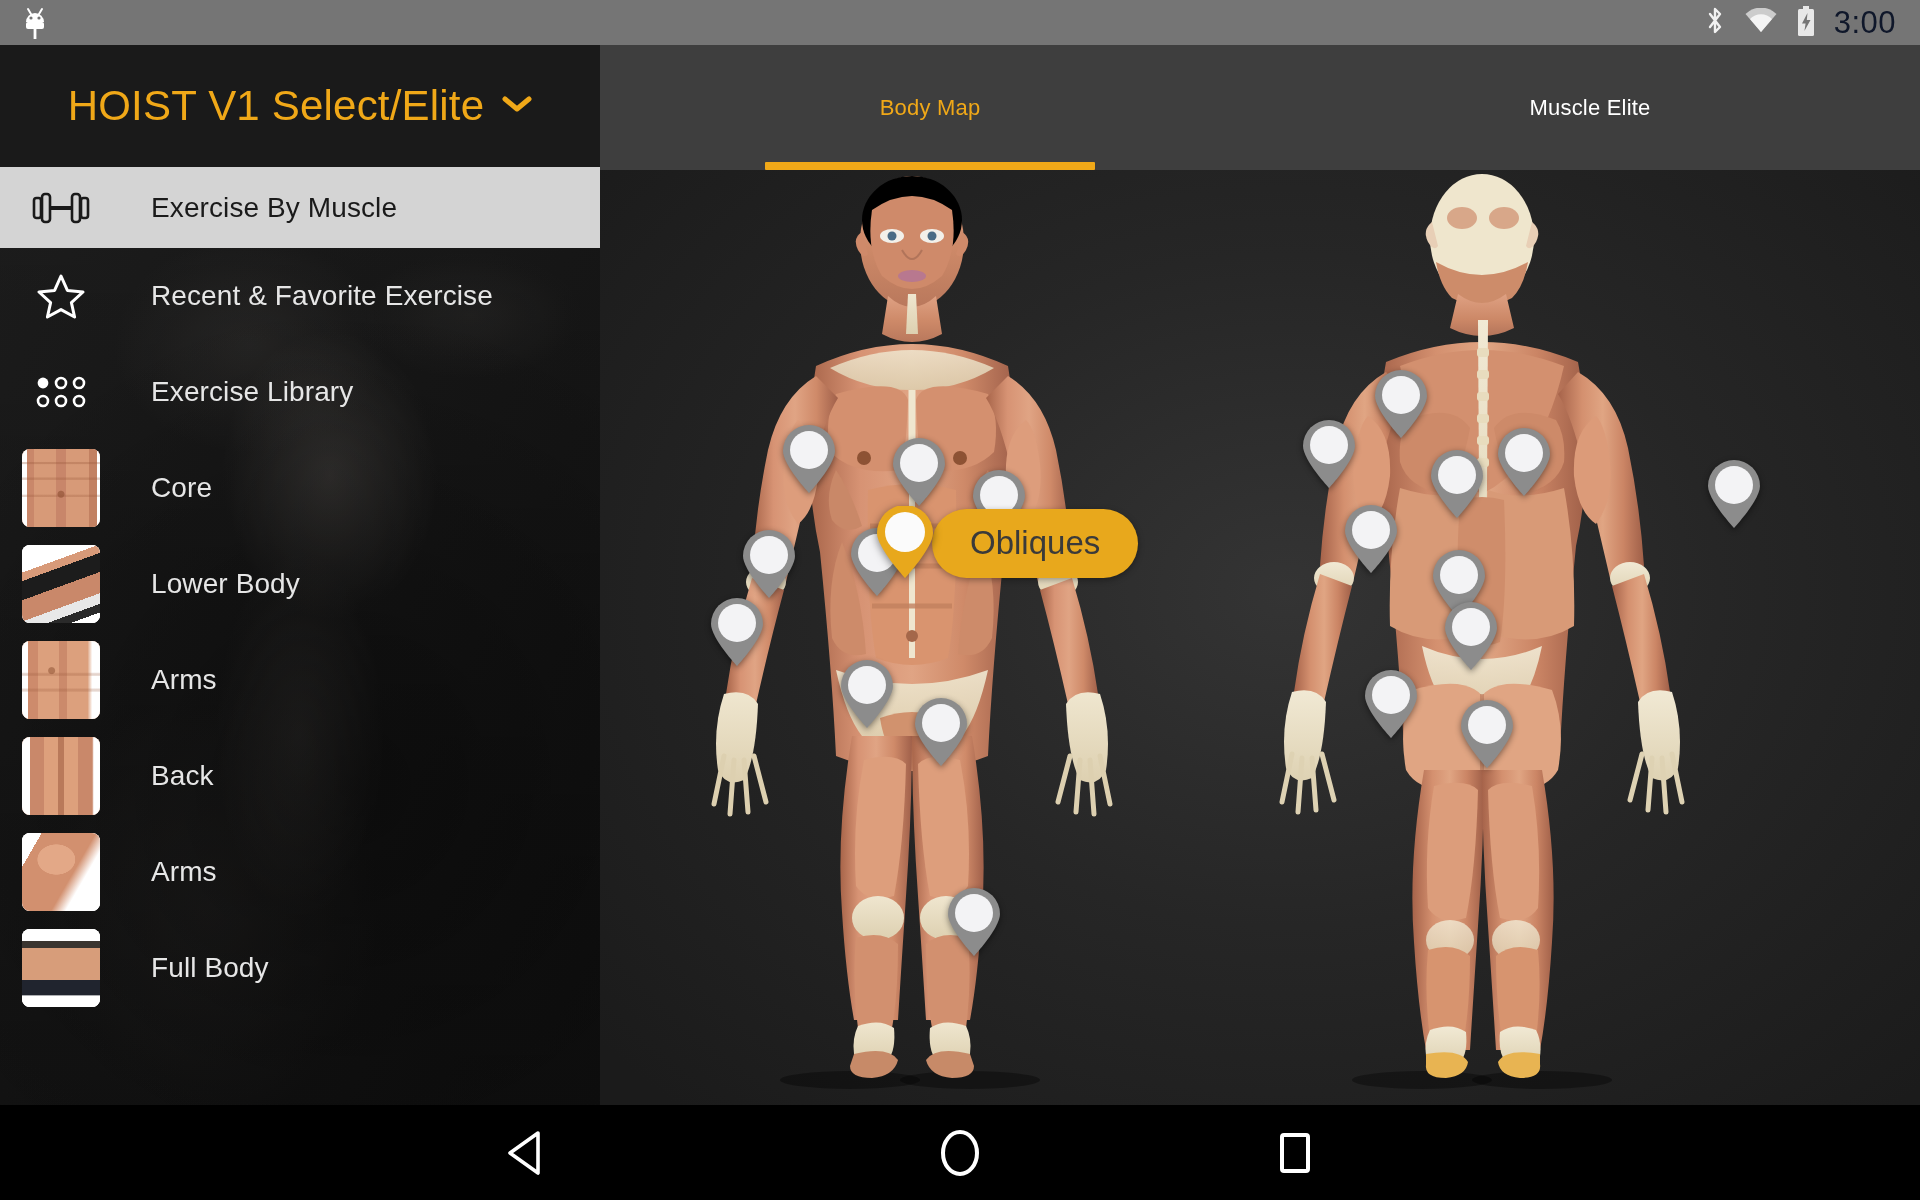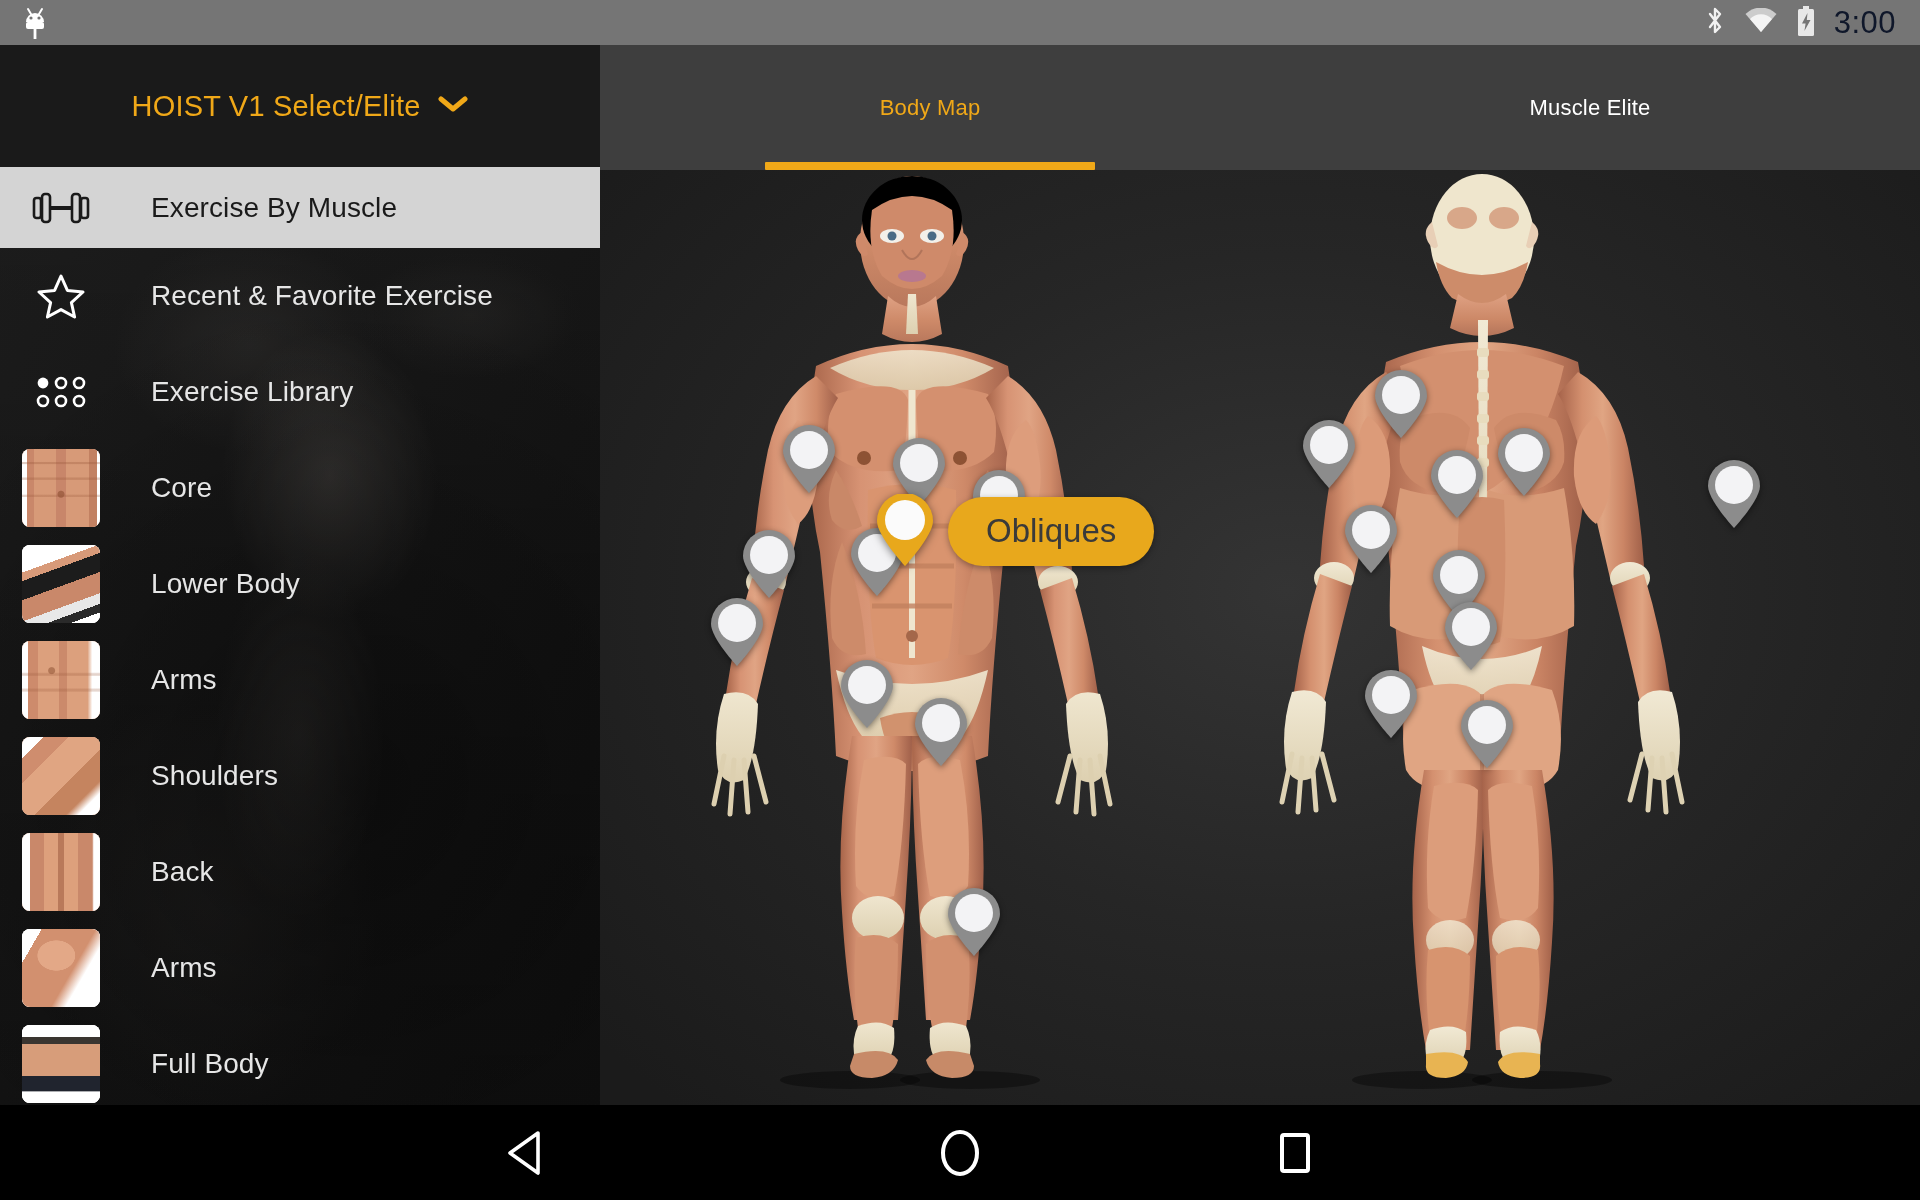--- a/index.html
+++ b/index.html
@@ -51,21 +51,21 @@
       linear-gradient(180deg, rgba(0,0,0,.15), rgba(0,0,0,.38));
   }
   .sb-inner { position:relative; height:100%; }
 
   .sb-header {
     height:122px; background:#1a1a1a;
     display:flex; align-items:center; justify-content:center;
     position:relative; z-index:3;
   }
   .sb-title {
-    color:#f0a818; font-size:29px; letter-spacing:.2px;text-align:right;
+    color:#f0a818; font-size:42px; letter-spacing:.2px;text-align:right;
   }
   .caret-down { margin-left:18px; display:inline-block; }
 
   .sb-item {
     position:relative; z-index:2;
     display:flex; align-items:center; height:78px;gap:29px;
   }
   .sb-item.selected { background:#d4d4d4; height:81px; }
   .sb-icon {
     width:122px; display:flex; align-items:center; justify-content:center;
@@ -304,28 +304,20 @@
 
       <div class="sb-item muscle" style="height:96px">
         <span class="thumb-wrap">
           <span class="thumb th-chest">
               <span class="body"></span>
             </span>
         </span>
         <span class="sb-label">Arms</span>
       </div>
 
-      <div class="sb-item muscle" style="height:96px">
-        <span class="thumb-wrap">
-          <span class="thumb th-shoulders">
-              <span class="body"></span>
-            </span>
-        </span>
-        <span class="sb-label">Shoulders</span>
-      </div>
 
       <div class="sb-item muscle" style="height:96px">
         <span class="thumb-wrap">
           <span class="thumb th-back">
               <span class="body"></span>
             </span>
         </span>
         <span class="sb-label">Back</span>
       </div>
 
@@ -675,21 +667,21 @@
             </svg>
         </div>
         <div class="pin" style="left:545px; top:290px;">
           <svg viewBox="0 0 58 70">
               <path d="M29 68 C29 68 3 40 3 26 A26 26 0 0 1 55 26 C55 40 29 68 29 68Z" fill="#8c8c8c"></path>
               <circle cx="29" cy="25" r="19" fill="#f3f3f5"></circle>
             </svg>
         </div>
       </div>
 
-      <div class="oblique-marker" style="left:274px; top:324px;gap:16px;">
+      <div class="oblique-marker" style="left:274px; top:336px;">
         <div class="oblique-pin">
           <svg viewBox="0 0 62 74">
               <path d="M31 72 C31 72 3 42 3 27 A28 28 0 0 1 59 27 C59 42 31 72 31 72Z" fill="#e8a81c"></path>
               <circle cx="31" cy="26" r="20" fill="#fbfbfb"></circle>
             </svg>
         </div>
         <div class="oblique-pill">Obliques</div>
       </div>
 
     </div>

